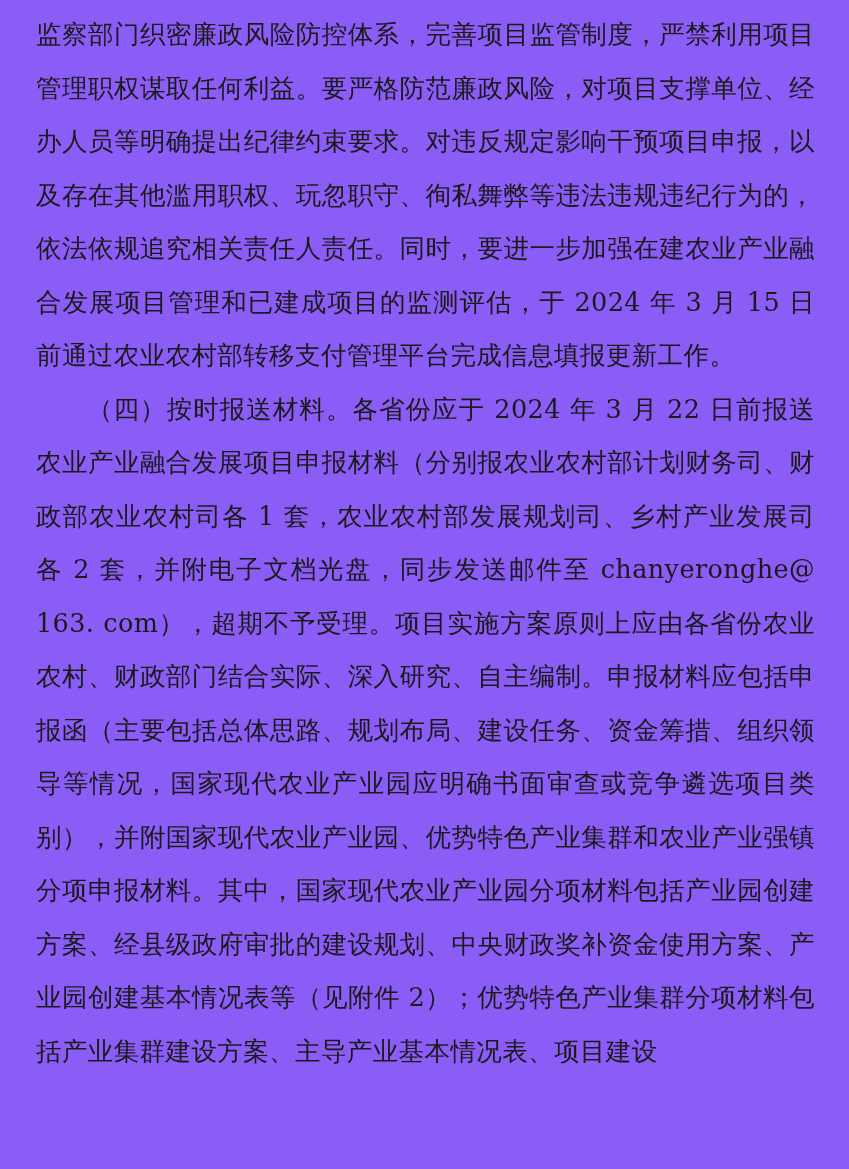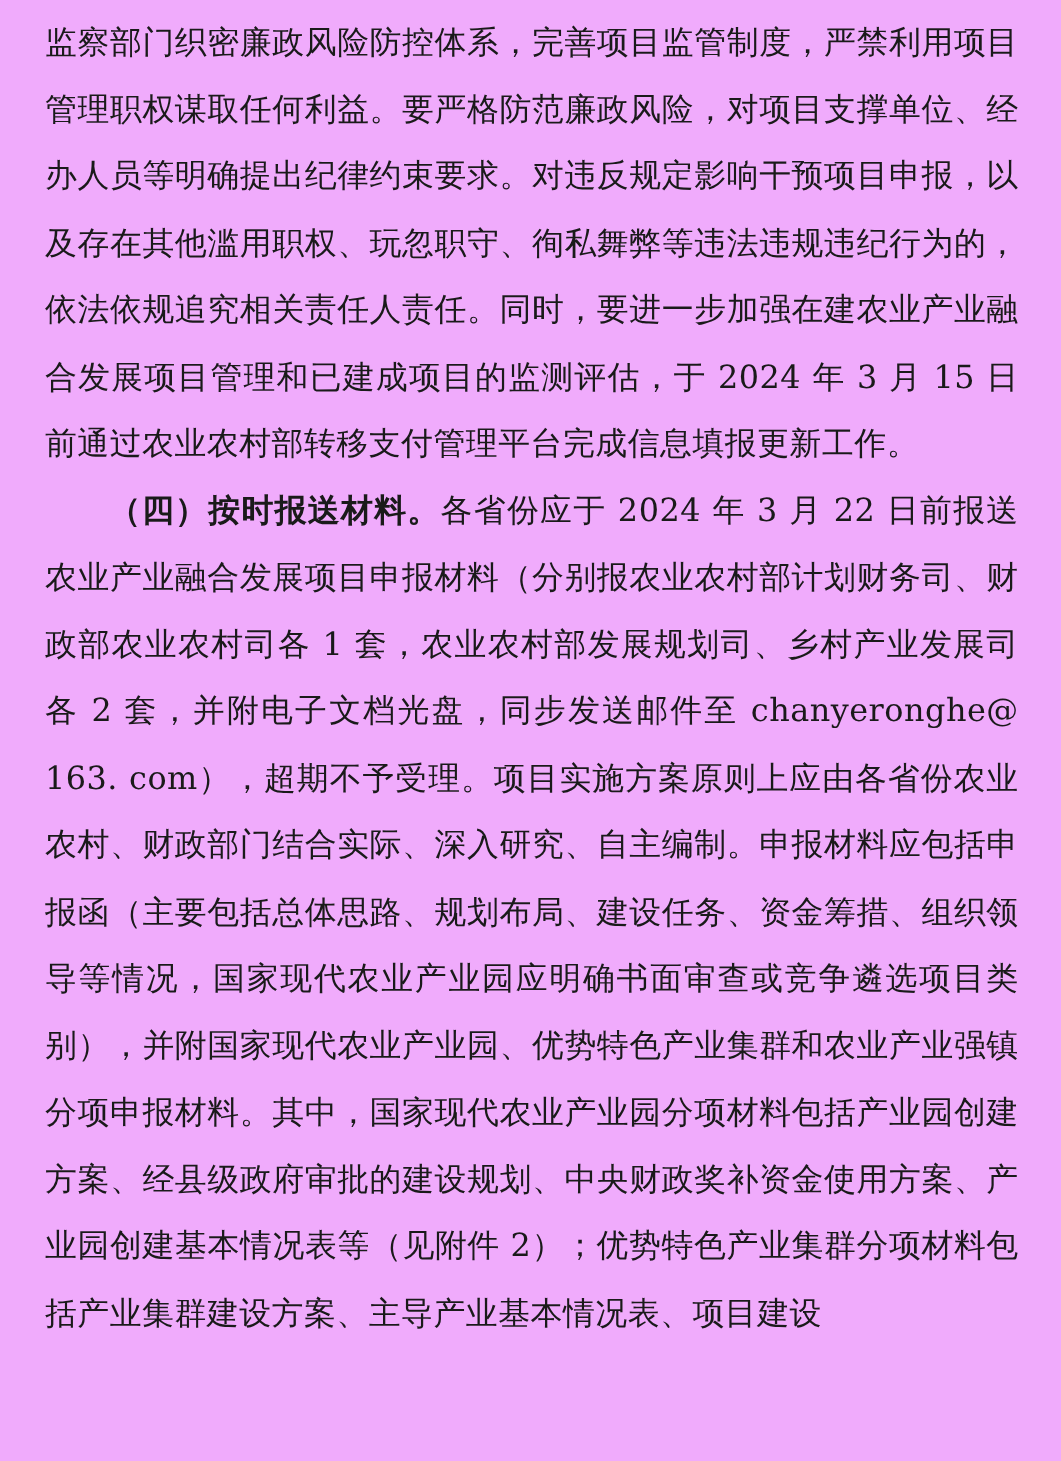--- a/index.html
+++ b/index.html
@@ -12,38 +12,38 @@
     height: 1169px;
     overflow: hidden;
     font-family: "DejaVu Serif", "Liberation Serif", serif;
     color: #1a1a1a;
   }
   .page {
     width: 849px;
     height: 1169px;
     box-sizing: border-box;
     padding: 8px 34px 0 36px;
-    background: #f0abfc;
+    background: #8b5cf6;
   }
   .doc-body {
     font-size: 25.5px;
     line-height: 53.5px;
     text-align: justify;
     text-justify: inter-ideograph;
     letter-spacing: 0.4px;
   }
   p.para {
     margin: 0;
     padding: 0;
   }
   p.indent {
     text-indent: 51px;
   }
   .bold {
-    font-weight: 700;
+    font-weight: 400;
   }
 </style>
 </head>
 <body>
 
 <div class="page">
   <div class="doc-body">
 
     <p class="para">
       <span>监察部门织密廉政风险防控体系，完善项目监管制度，严禁利用项目管理职权谋取任何利益。要严格防范廉政风险，对项目支撑单位、经办人员等明确提出纪律约束要求。对违反规定影响干预项目申报，以及存在其他滥用职权、玩忽职守、徇私舞弊等违法违规违纪行为的，依法依规追究相关责任人责任。同时，要进一步加强在建农业产业融合发展项目管理和已建成项目的监测评估，于 2024 年 3 月 15 日前通过农业农村部转移支付管理平台完成信息填报更新工作。</span>

